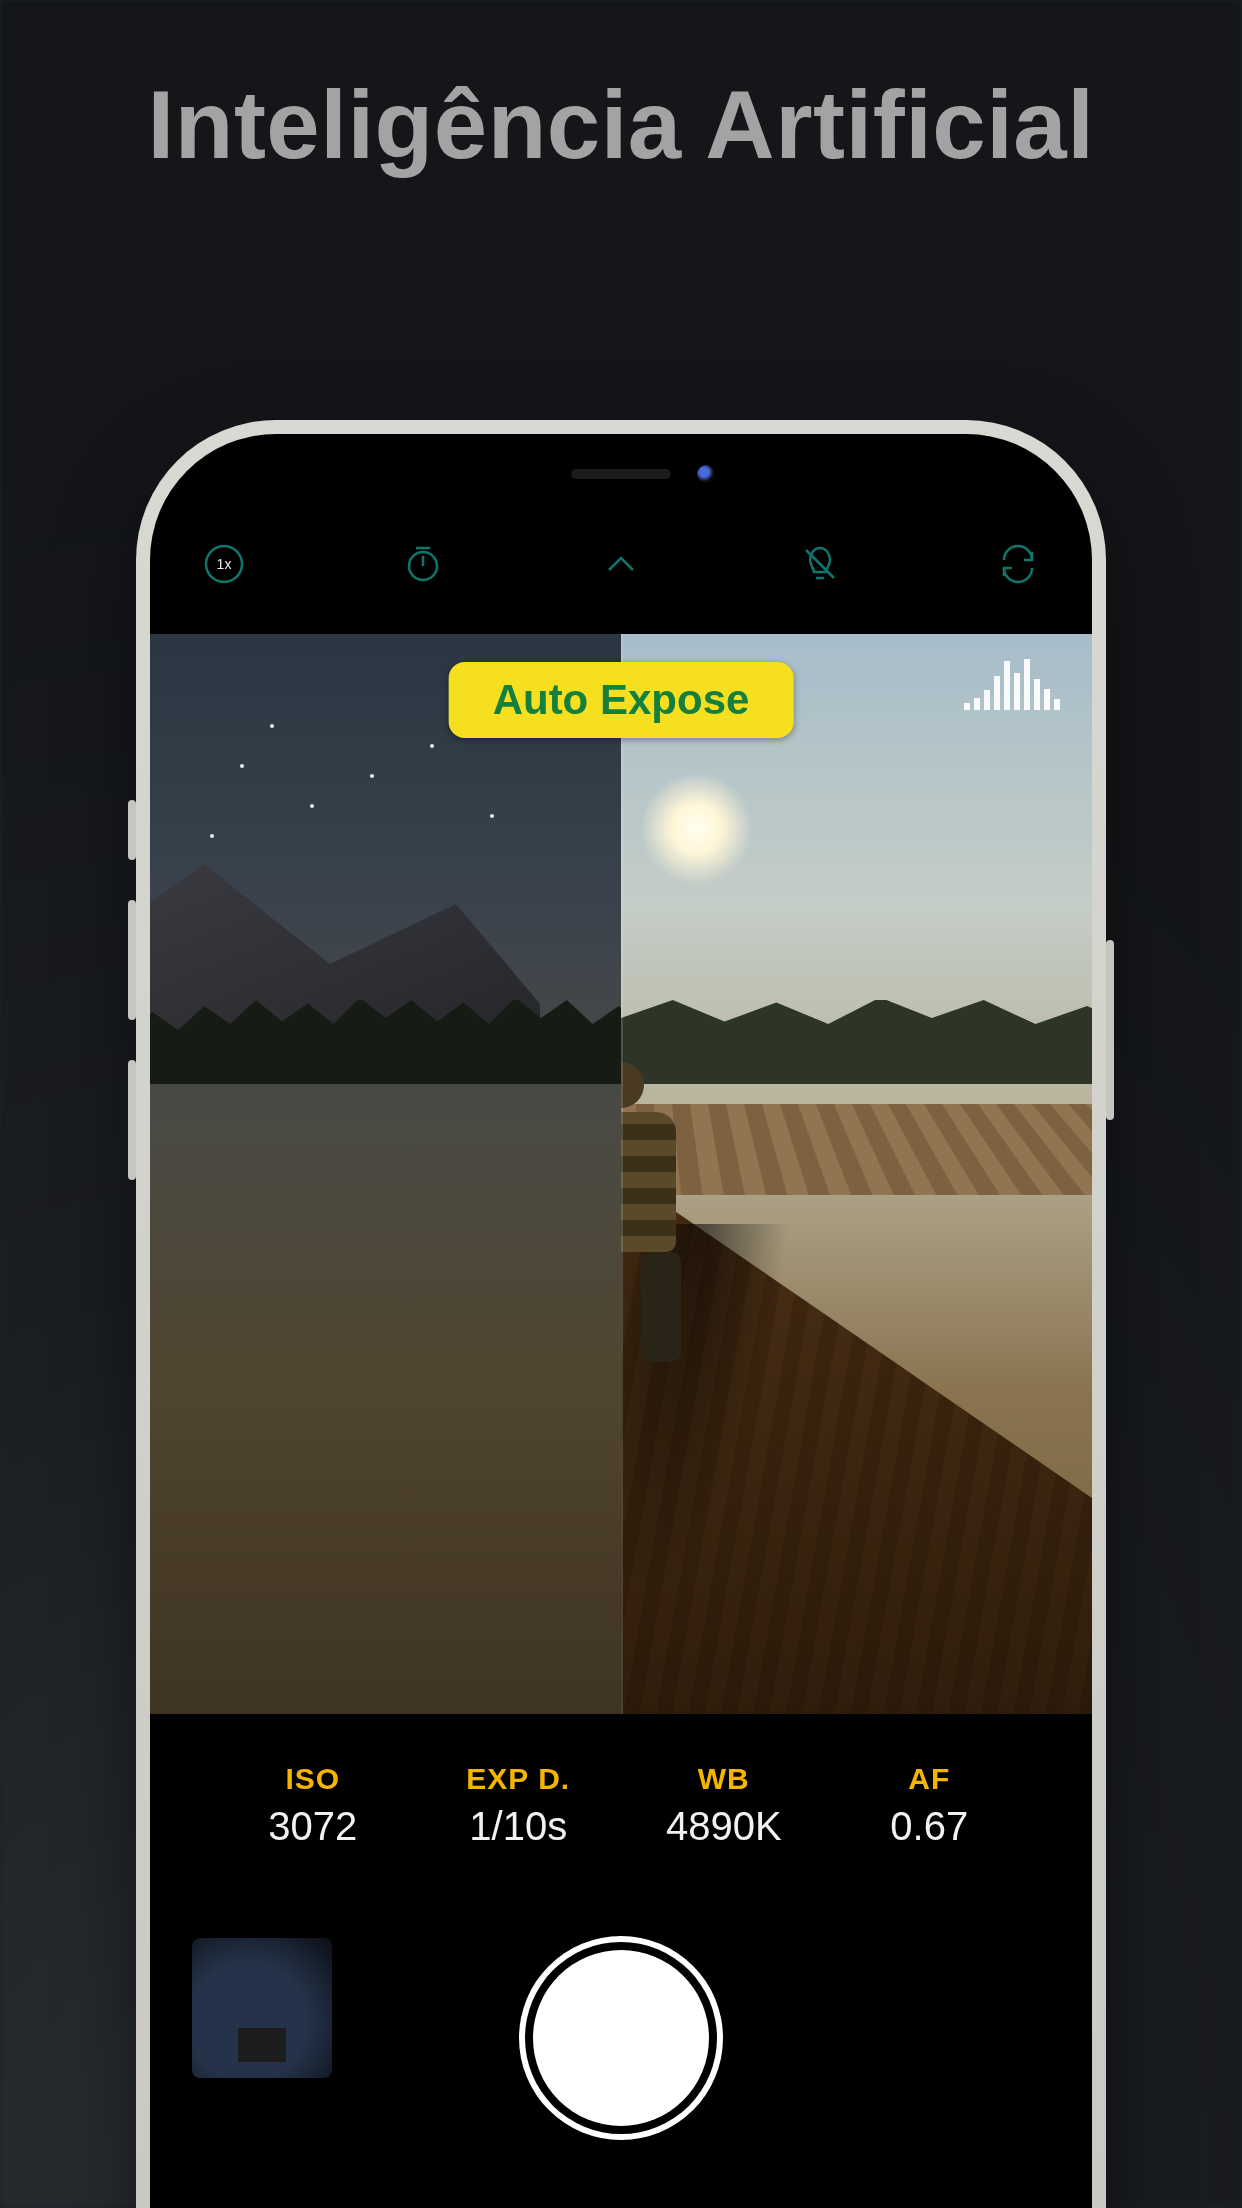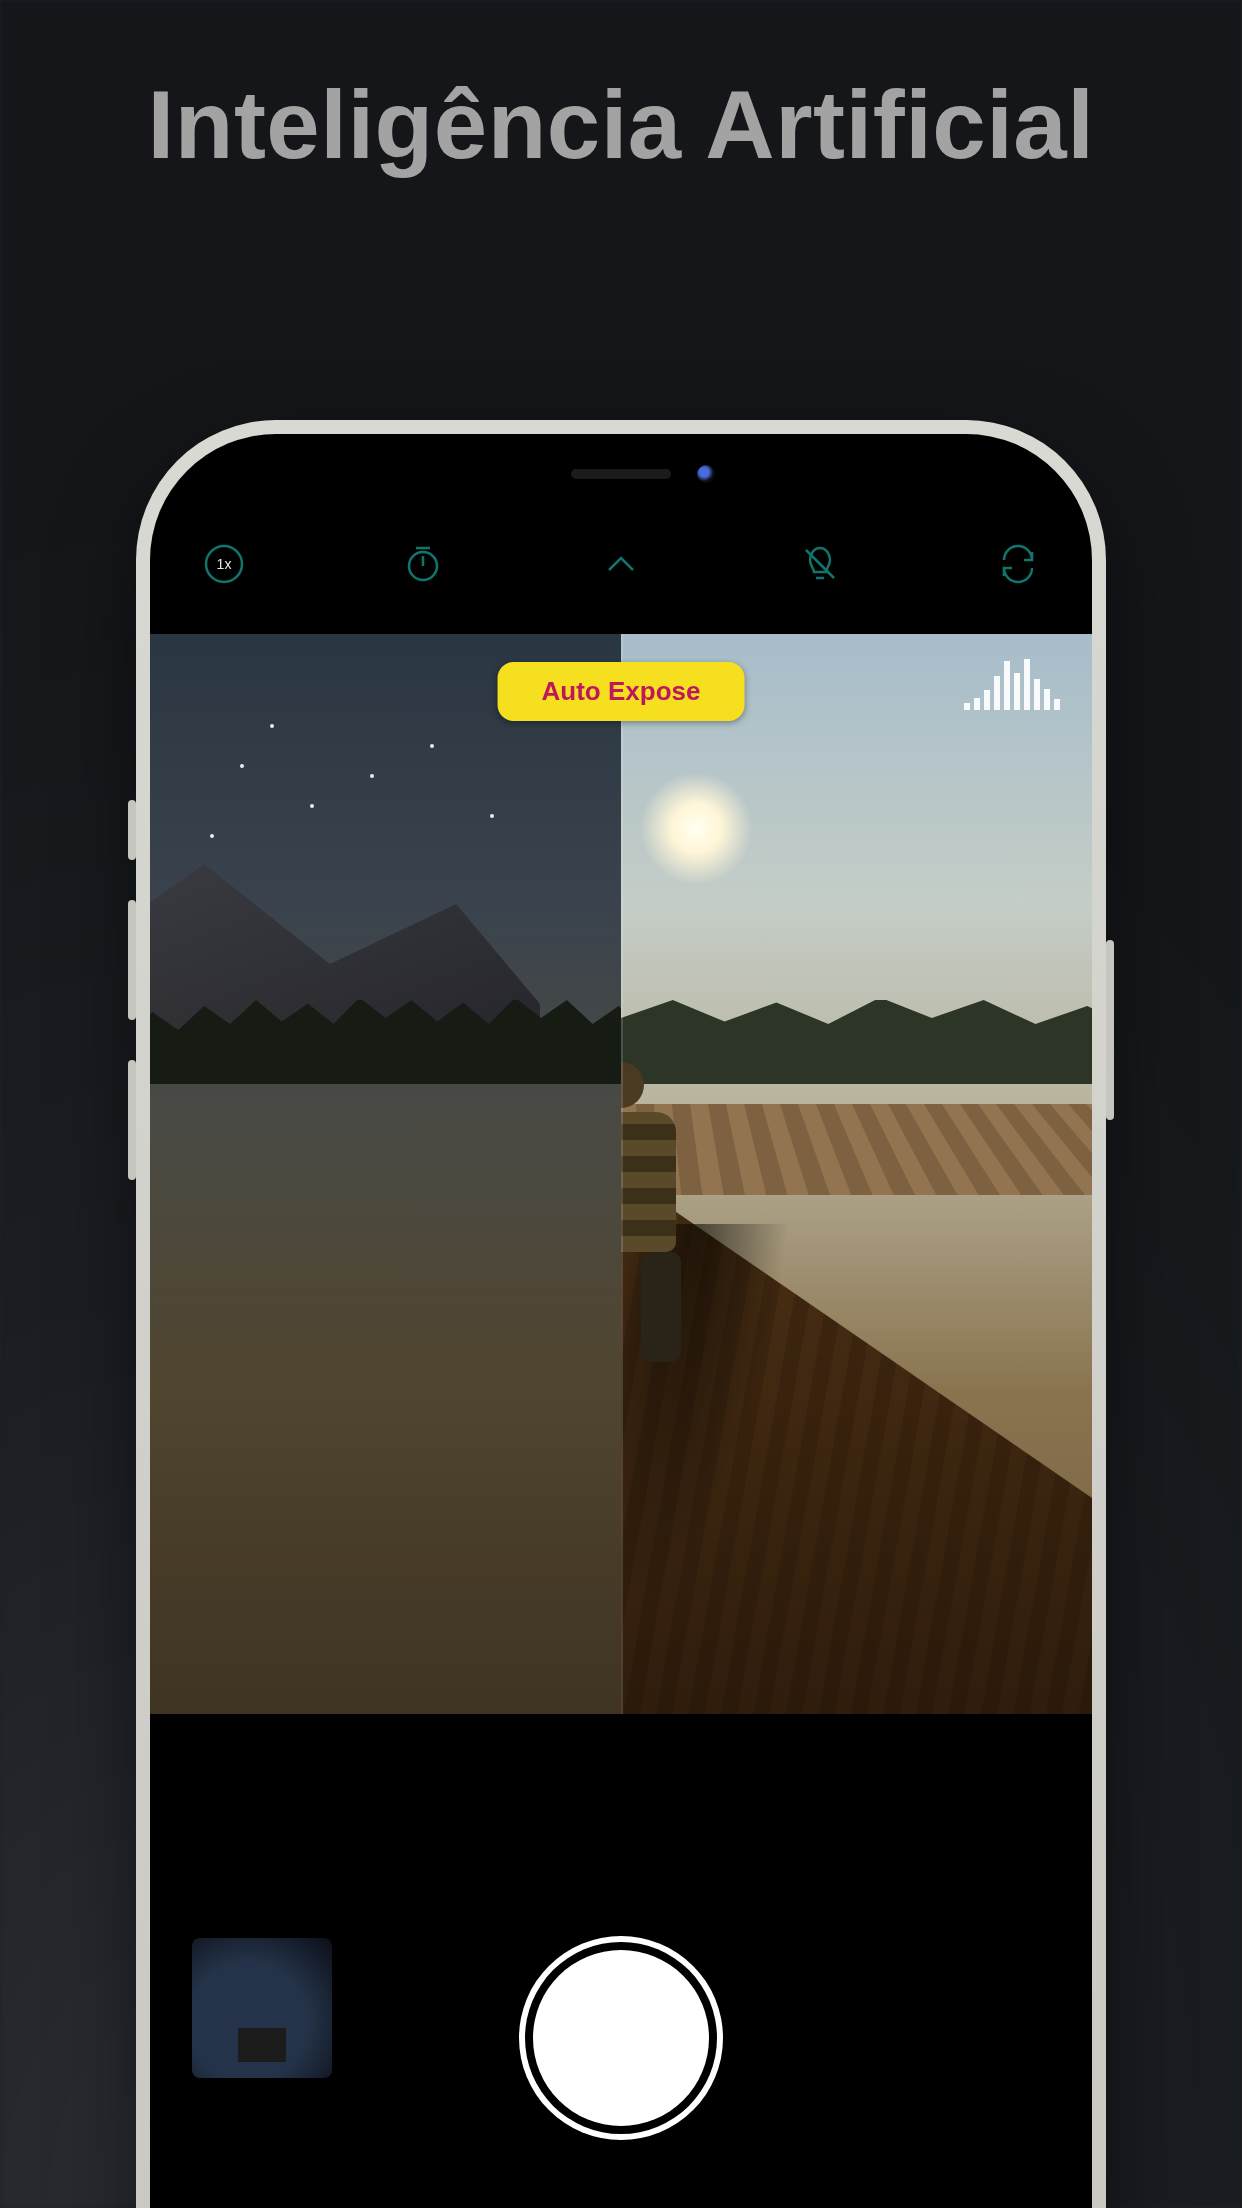--- a/index.html
+++ b/index.html
@@ -211,22 +211,22 @@
     height:52px;
   }
   .histogram span{
     width:6px; background: rgba(255,255,255,0.92);
   }
 
   
   .badge{
     position:absolute; top:28px; left:50%; transform:translateX(-50%);
     background:#f6df1f;
-    color:#be185d;
-    font-size:26px;
+    color:#15803d;
+    font-size:42px;
     font-weight:600;
     padding:14px 44px;
     border-radius:16px;
     box-shadow:0 2px 6px rgba(0,0,0,.35);
     cursor:pointer;
   }
 
   
   .settings{
     position:absolute; left:0; right:0;
@@ -383,20 +383,38 @@
         <span style="height:66%"></span>
         <span style="height:94%"></span>
         <span style="height:72%"></span>
         <span style="height:98%"></span>
         <span style="height:60%"></span>
         <span style="height:40%"></span>
         <span style="height:22%"></span>
       </div>
     </div>
 
+    <div class="settings">
+      <div class="setting">
+        <div class="label">ISO</div>
+        <div class="value">3072</div>
+      </div>
+      <div class="setting">
+        <div class="label">EXP D.</div>
+        <div class="value">1/10s</div>
+      </div>
+      <div class="setting">
+        <div class="label">WB</div>
+        <div class="value">4890K</div>
+      </div>
+      <div class="setting">
+        <div class="label">AF</div>
+        <div class="value">0.67</div>
+      </div>
+    </div>
 
     <div class="bottombar">
       <div class="thumb"></div>
       <div class="shutter"></div>
     </div>
 
   </div>
 </div>
 
 </body></html>

